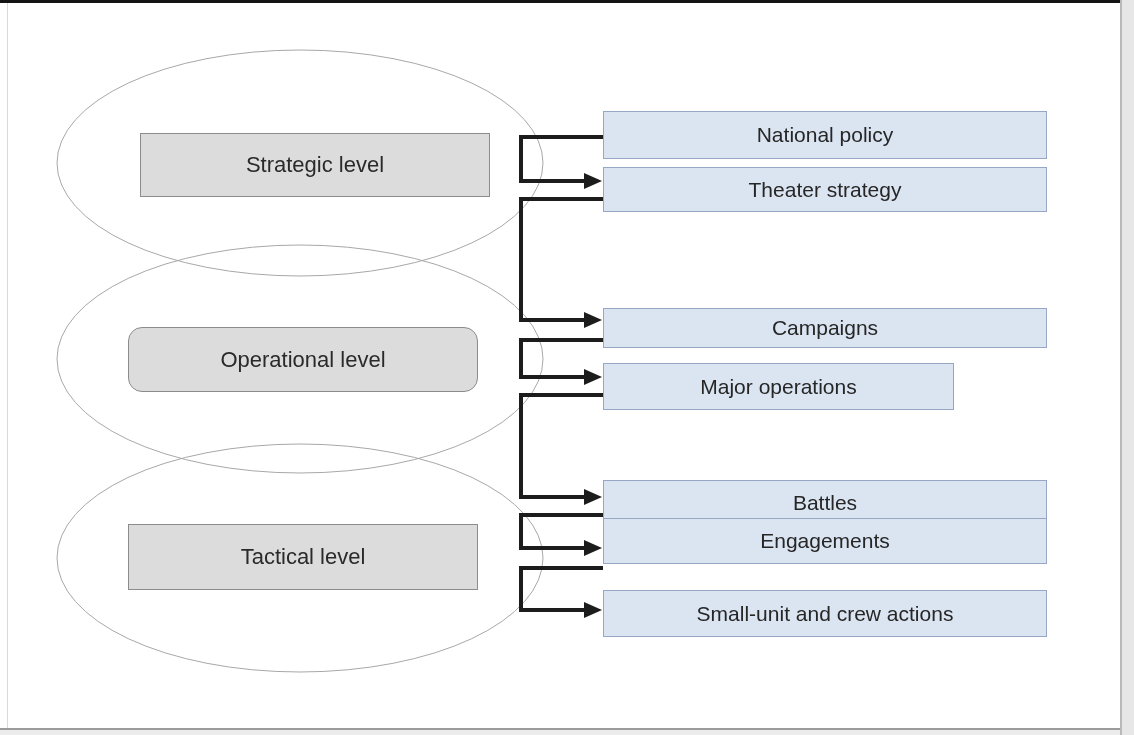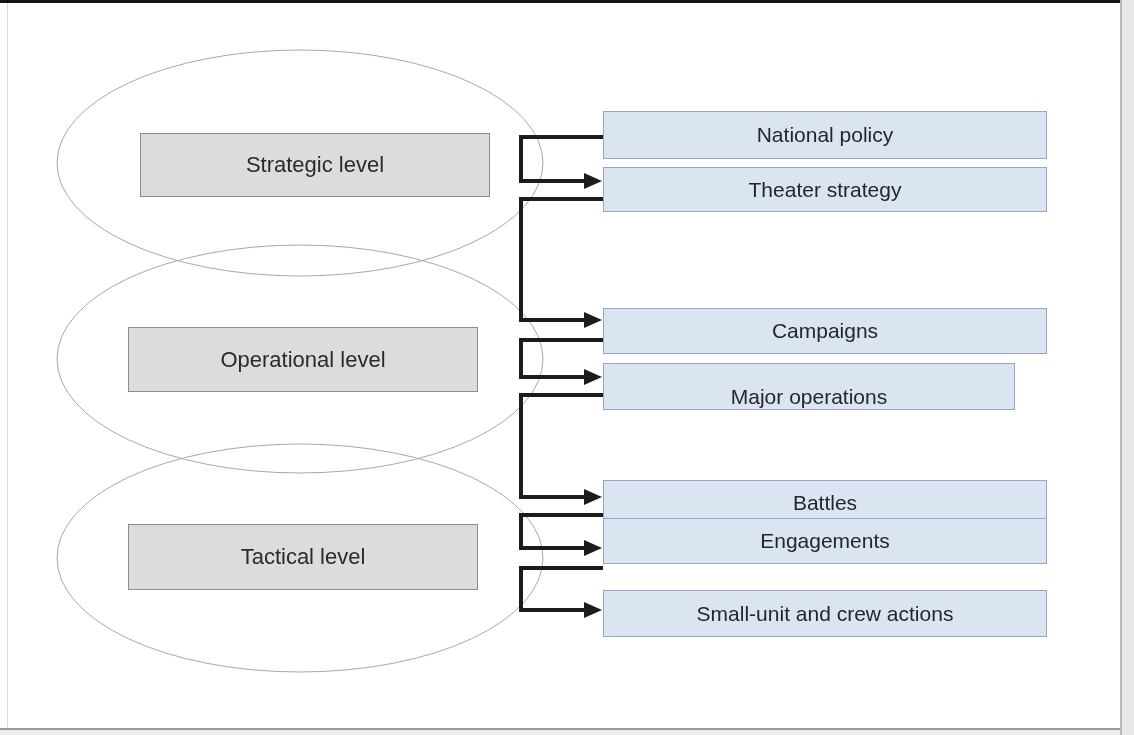--- a/index.html
+++ b/index.html
@@ -16,27 +16,27 @@
   .frame-bottom-strip{position:absolute;left:0;top:730px;width:1134px;height:5px;background:#ececec;}
   .edge-band{position:absolute;left:1120px;top:0;width:14px;height:735px;background:#e7e7e7;border-left:2px solid #b9b9b9;box-sizing:border-box;}
 
   .overlay{position:absolute;left:0;top:0;width:1134px;height:735px;}
 
   .box{position:absolute;display:flex;align-items:center;justify-content:center;box-sizing:border-box;}
   .level{background:#dcdcdc;border:1px solid #8c8c8c;color:#2a2a2a;font-size:22px;}
   .flow{background:#dbe5f2;border:1.5px solid #96a7c5;color:#262626;font-size:21px;}
 
   .lvl0{left:128px;top:133px;width:350px;height:64px;margin-left:12px;}
-  .lvl1{left:128px;top:327px;width:350px;height:65px;}
+  .lvl1{left:128px;top:327px;width:350px;height:65px;border-radius:14px;}
   .lvl2{left:128px;top:524px;width:350px;height:66px;}
 
   .flow0{left:603px;top:111px;width:444px;height:48px;justify-content:center;}
   .flow1{left:603px;top:167px;width:444px;height:45px;}
-  .flow2{left:603px;top:308px;width:444px;height:46px;}
-  .flow3{left:603px;top:363px;width:412px;height:47px;align-items:flex-end;}
+  .flow2{left:603px;top:308px;width:444px;height:40px;}
+  .flow3{left:603px;top:363px;width:351px;height:47px;}
   .flow4{left:603px;top:480px;width:444px;height:45px;}
   .flow5{left:603px;top:518px;width:444px;height:46px;}
   .flow6{left:603px;top:590px;width:444px;height:47px;}
 
   .lbl{white-space:nowrap;}
 </style>
 </head>
 <body>
 
 <div class="page">

